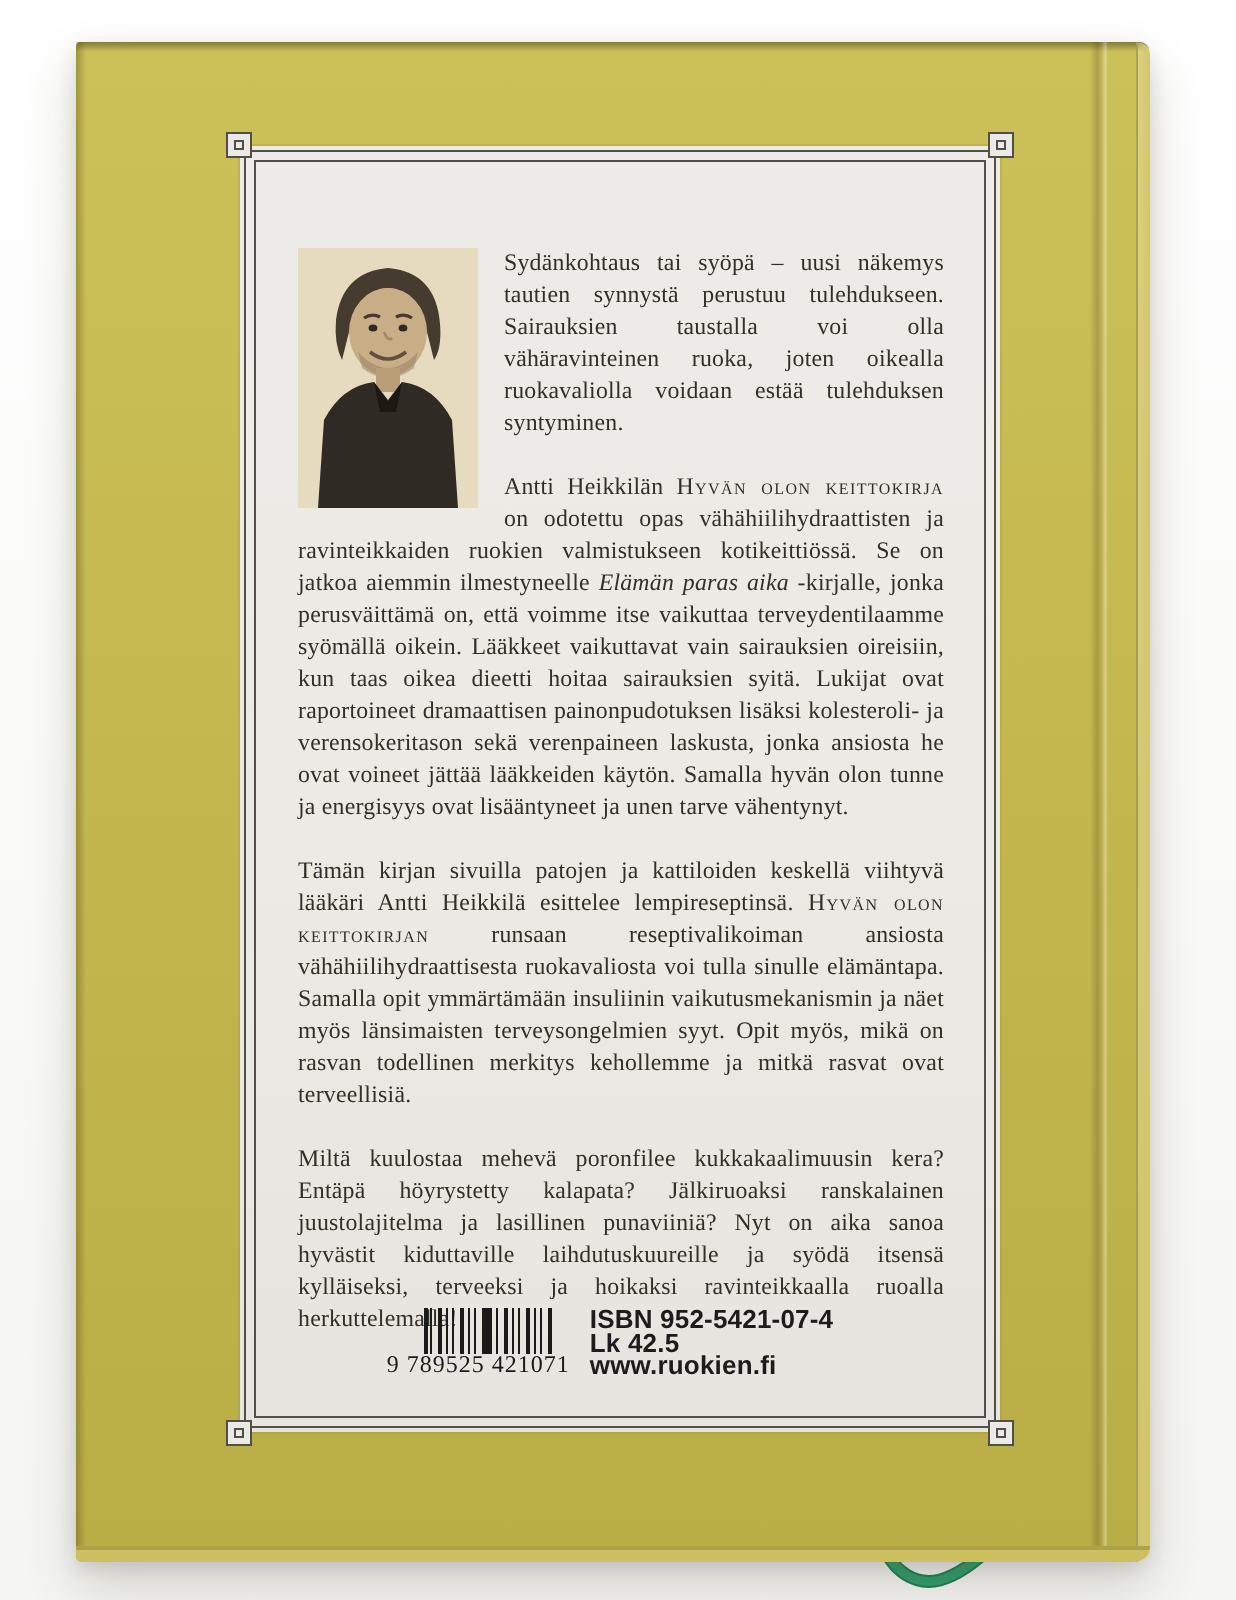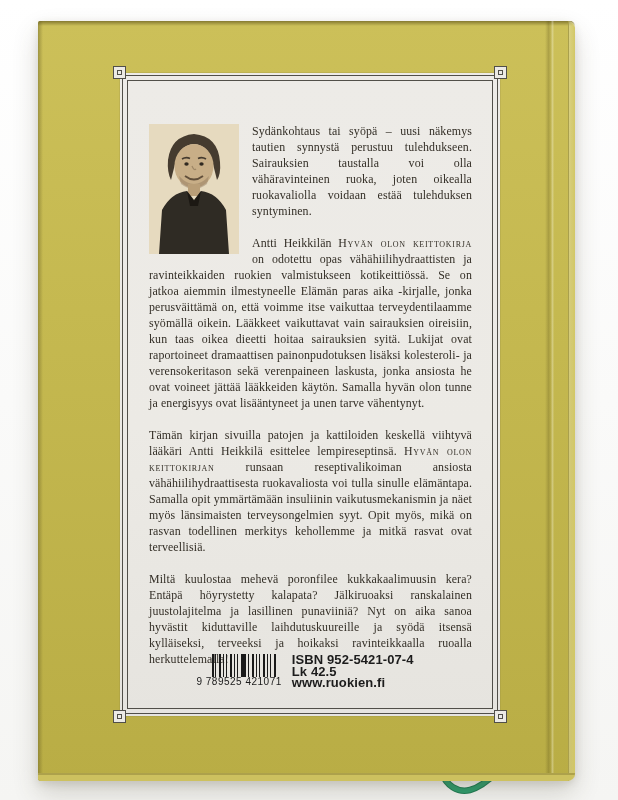--- a/index.html
+++ b/index.html
@@ -41,38 +41,38 @@
   .corner::after{content:"";position:absolute;inset:3px;border:1px solid var(--frame);}
   .corner.tl{left:-7px;top:-7px}.corner.tr{right:-7px;top:-7px}
   .corner.bl{left:-7px;bottom:-7px}.corner.br{right:-7px;bottom:-7px}
 
   
   .blurb{position:absolute;left:29px;top:50px;width:323px;color:var(--text);
     font-size:11.9px;line-height:16px;letter-spacing:.12px;text-align:justify;
     hyphens:auto;-webkit-hyphens:auto;}
   .blurb p{margin:0 0 16px 0;}
   .sc{font-variant:small-caps;letter-spacing:.7px;}
-  .it{}
+  .it{font-style:italic;}
 
   
   .photo{float:left;width:90px;height:130px;margin:1px 13px 5px 0;
     box-shadow:inset 0 0 6px rgba(60,50,30,.25);filter:sepia(.25) contrast(.97);
     background:linear-gradient(180deg,#e3ddcd 0%,#d3ccb9 55%,#bdb4a0 100%);overflow:hidden;}
 
   
   .colophon{position:absolute;left:0;right:0;top:581px;display:flex;justify-content:center;
     align-items:flex-start;gap:10px;}
   .barcode{display:flex;flex-direction:column;align-items:center;}
   .bars{width:64px;height:23px;
     background:
       linear-gradient(var(--ink),var(--ink)) 0 0/2px 100% no-repeat,
       linear-gradient(var(--ink),var(--ink)) 31px 0/2px 100% no-repeat,
       linear-gradient(var(--ink),var(--ink)) 62px 0/2px 100% no-repeat,
       repeating-linear-gradient(90deg,var(--ink) 0 1px,transparent 1px 3px,var(--ink) 3px 4px,transparent 4px 7px,var(--ink) 7px 9px,transparent 9px 11px);}
-  .digits{font-family:Liberation Sans, sans-serif;font-size:10px;line-height:10px;
+  .digits{font-family:Liberation Serif, serif;font-size:12px;line-height:10px;
     color:var(--ink);letter-spacing:.5px;margin-left:-10px;white-space:nowrap;}
   .pubinfo{font-family:"Liberation Sans","DejaVu Sans",sans-serif;font-weight:700;
     font-size:13px;line-height:11.5px;color:#1c1c1c;letter-spacing:.1px;}
 </style>
 </head>
 <body>
 
 <div class="stage">
 
   <svg class="ribbon" width="62" height="27" viewBox="0 0 62 27">

